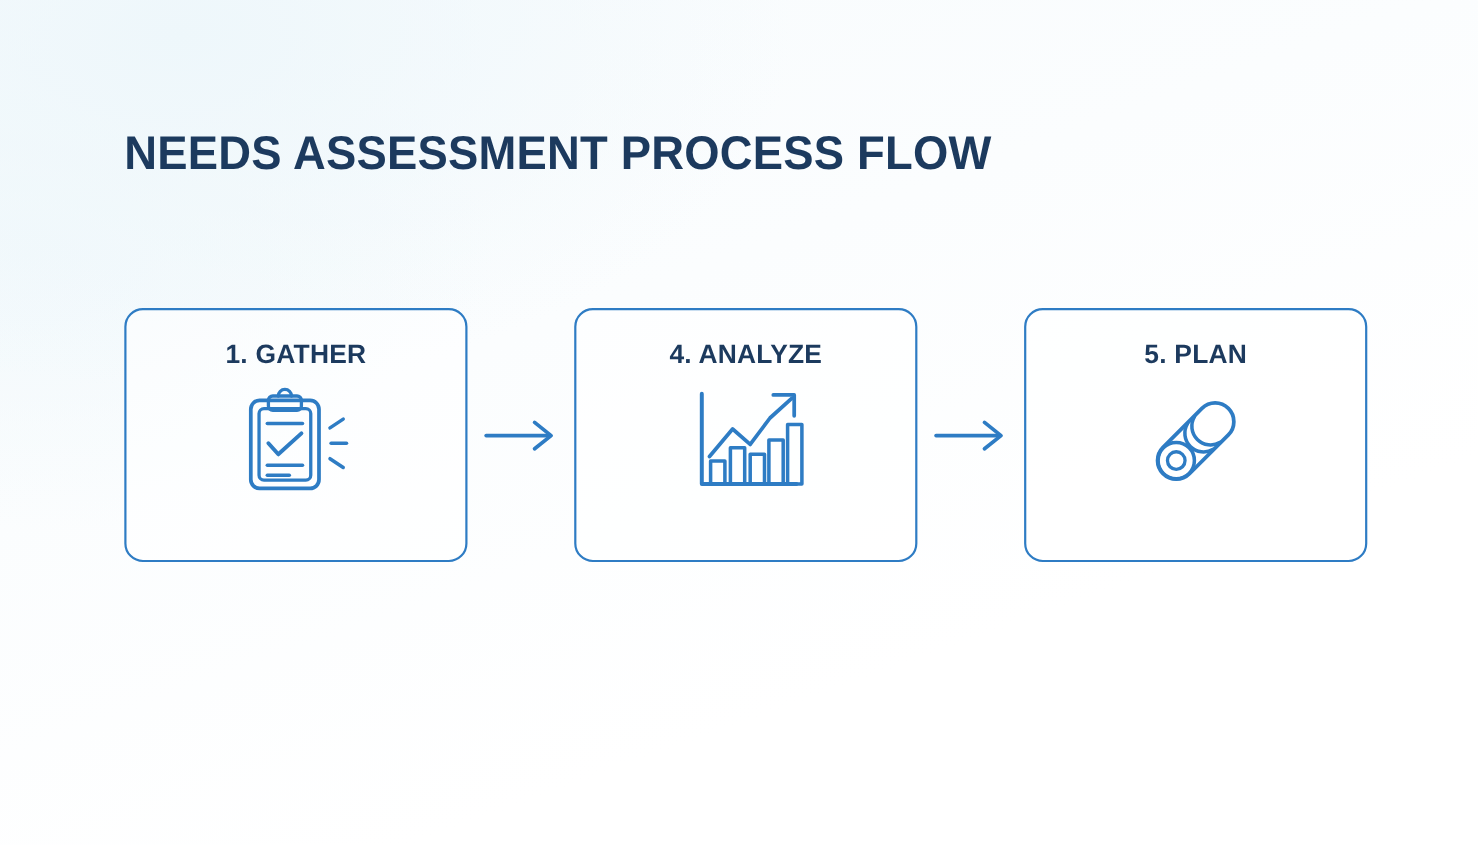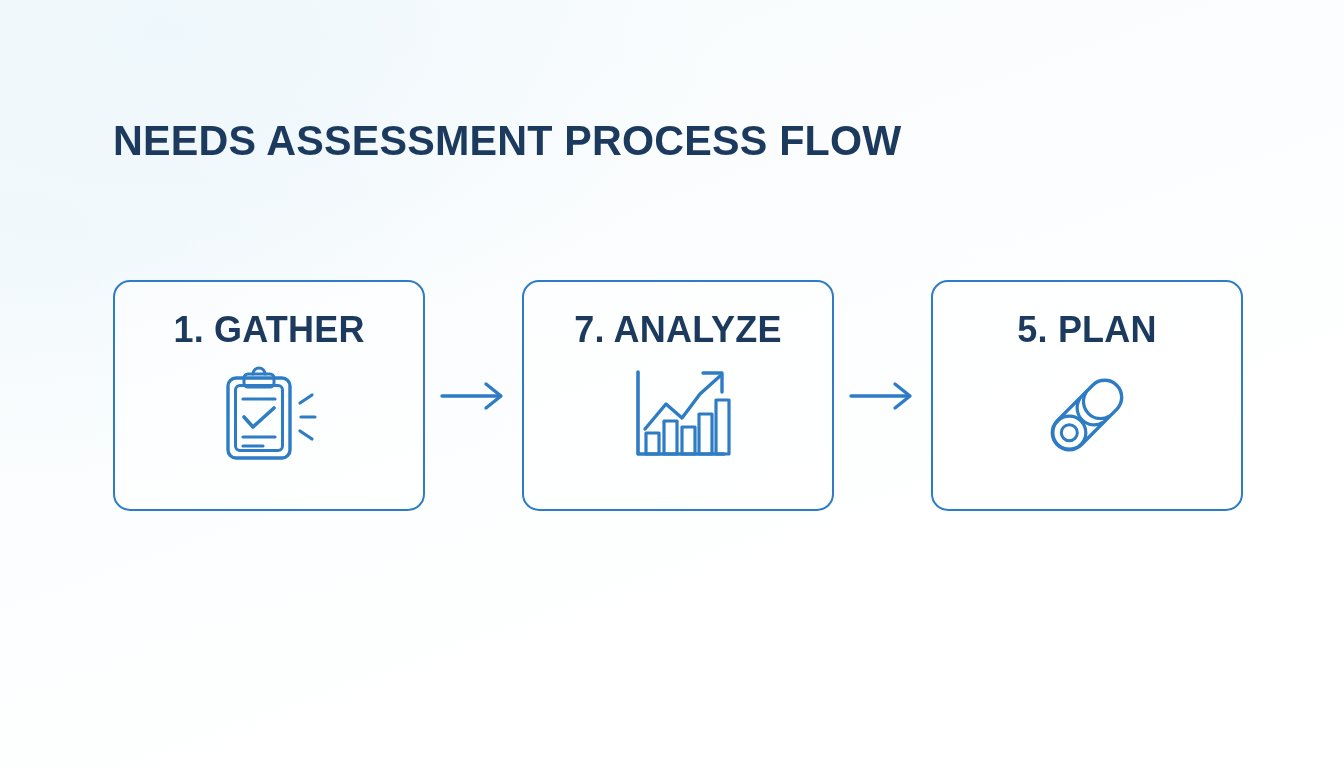--- a/index.html
+++ b/index.html
@@ -62,21 +62,21 @@
     border-radius: 17px;
     background: rgba(255,255,255,0.55);
     display: flex;
     flex-direction: column;
     align-items: center;
     flex: 0 0 auto;
   }
 
   .step-label {
     margin-top: 27px;
-    font-size: 36px;
+    font-size: 24px;
     font-weight: 700;
     letter-spacing: 0.2px;
     color: #1c3a5e;
     white-space: nowrap;
     text-align: center;
   }
 
   .step-icon {
     margin-top: 12px;
     width: 112px;
@@ -134,21 +134,21 @@
     </div>
 
     <div class="flow-arrow">
       <svg width="72" height="32" viewBox="0 0 72 32" fill="none" stroke="#2e7cc4" stroke-width="3.4" stroke-linecap="round" stroke-linejoin="round">
         <line x1="4" y1="16" x2="62" y2="16"></line>
         <polyline points="48,4 63,16 48,28"></polyline>
       </svg>
     </div>
 
     <div class="step-card">
-      <div class="step-label">7. ANALYZE</div>
+      <div class="step-label">4. ANALYZE</div>
       <div class="step-icon">
         <svg width="100" height="98" viewBox="0 0 100 98" fill="none" stroke="#2e7cc4" stroke-width="3.4" stroke-linecap="round" stroke-linejoin="round">
 
           <polyline points="10,6 10,88 96,88" stroke-width="3.6"></polyline>
 
           <rect x="18" y="67" width="13" height="21" stroke-width="3.2"></rect>
           <rect x="36" y="55" width="13" height="33" stroke-width="3.2"></rect>
           <rect x="54" y="61" width="13" height="27" stroke-width="3.2"></rect>
           <rect x="71" y="48" width="13" height="40" stroke-width="3.2"></rect>
           <rect x="88" y="34" width="13" height="54" stroke-width="3.2"></rect>

